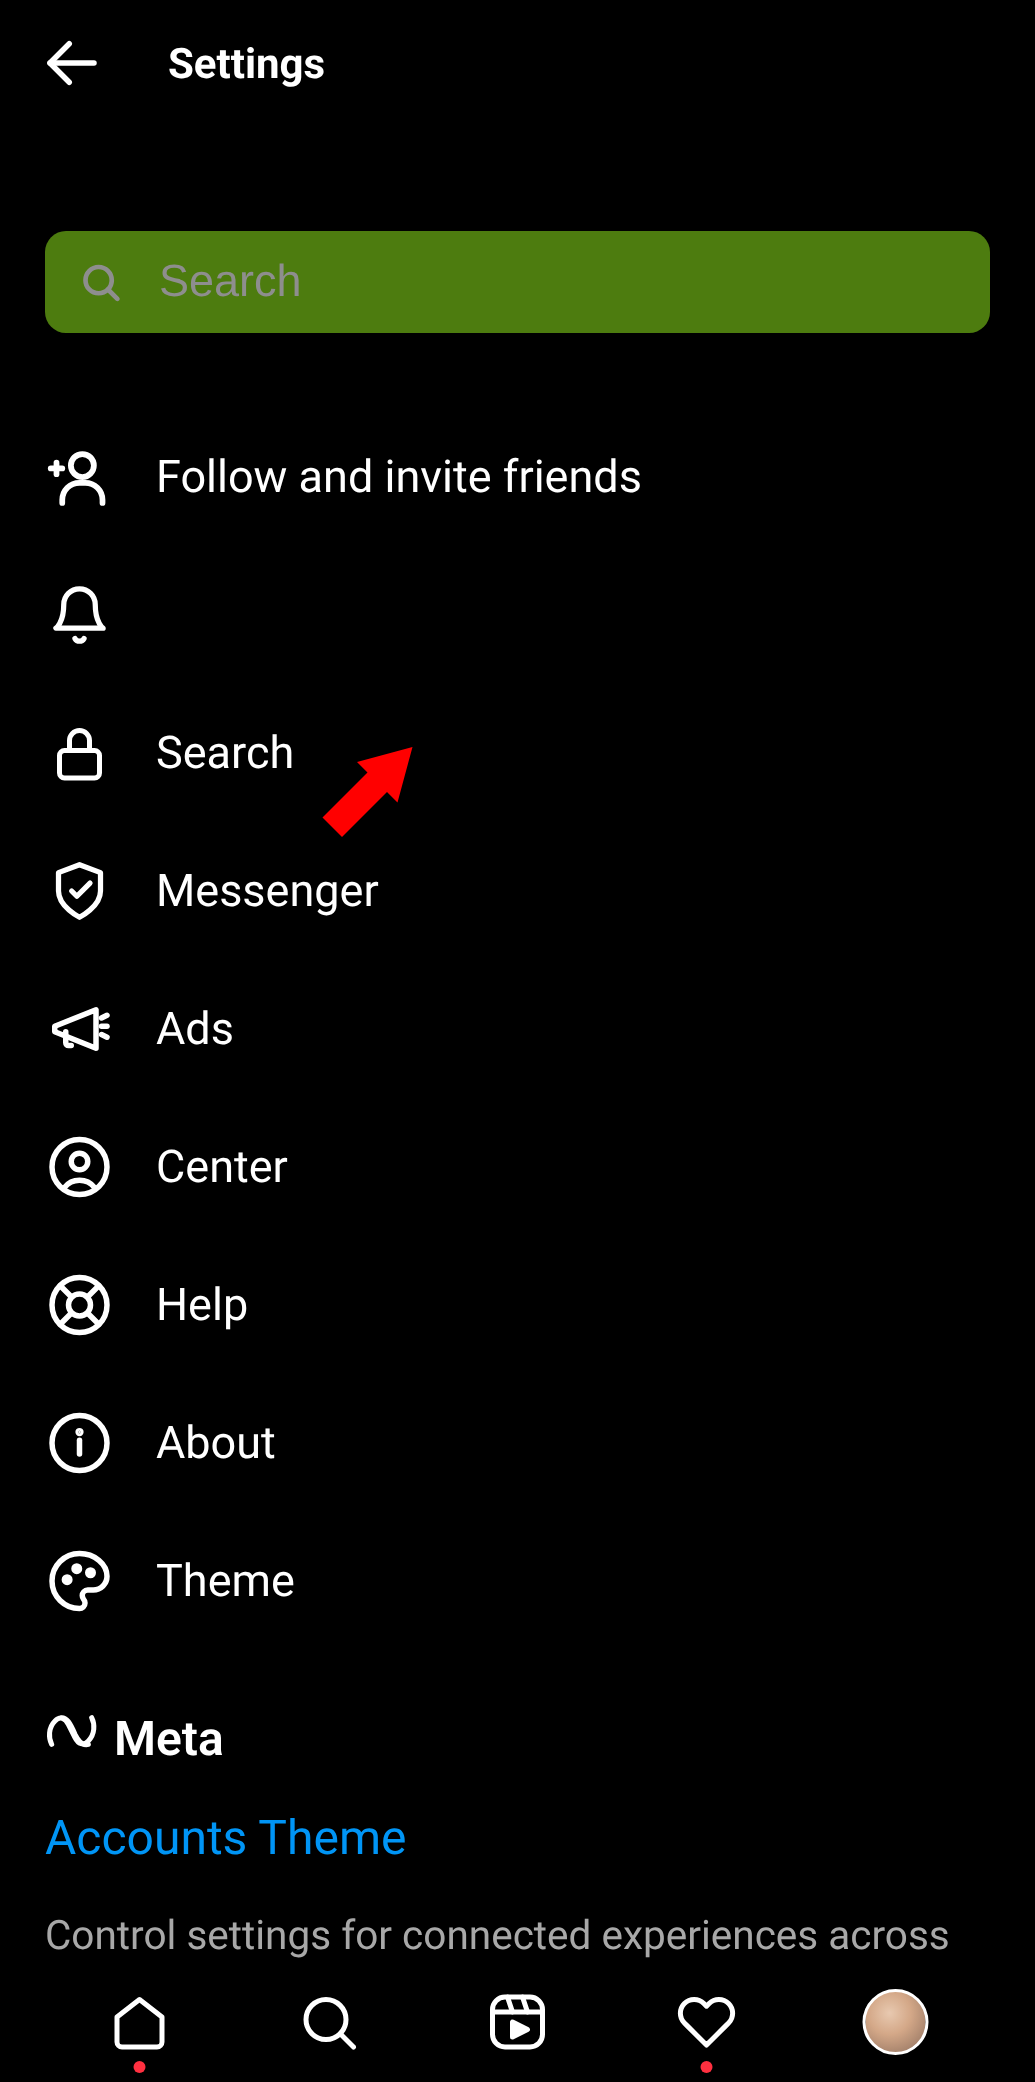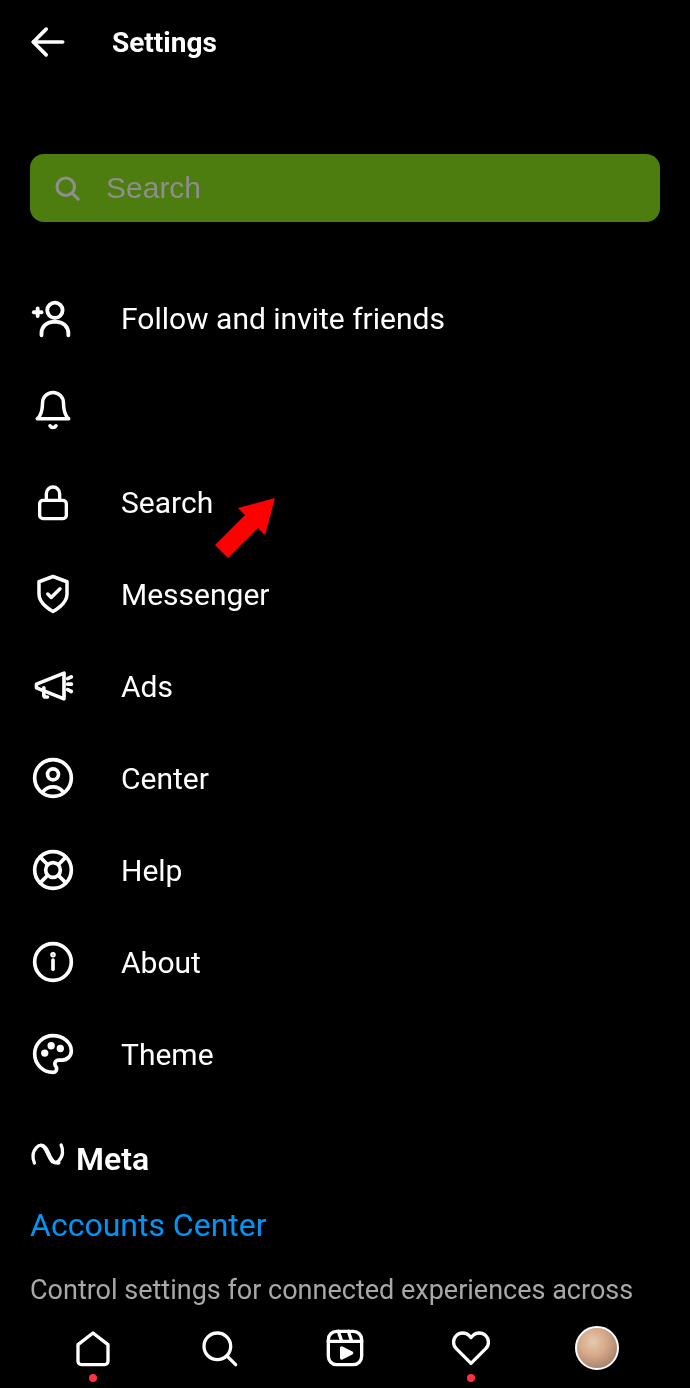--- a/index.html
+++ b/index.html
@@ -52,21 +52,21 @@
     }
     .search-bar input::placeholder {
       color: #8e8e8e;
     }
     .menu {
       padding: 50px 30px 0 30px;
     }
     .menu-item {
       display: flex;
       align-items: center;
-      gap: 45px;
+      gap: 28px;
       height: 92px;
       cursor: pointer;
       position: relative;
     }
     .menu-icon {
       width: 46px;
       height: 46px;
       flex-shrink: 0;
       display: flex;
       align-items: center;
@@ -275,21 +275,21 @@
 </div>
 
 <div class="meta-section">
   <div class="meta-brand">
     <svg width="40" height="28" viewBox="0 0 36 24" fill="none">
       <path d="M4 20c-2-4-2-10 2-14 3-3 6-2 8 2l4 8c2 4 5 5 8 2 4-4 4-10 2-14" stroke="#fff" stroke-width="3" stroke-linecap="round" fill="none"></path>
       <path d="M10 4c3 0 5 3 8 10 2 4 5 7 8 6" stroke="#fff" stroke-width="3" stroke-linecap="round" fill="none"></path>
     </svg>
     <span class="meta-text">Meta</span>
   </div>
-  <div class="accounts-link">Accounts Center</div>
+  <div class="accounts-link">Accounts Theme</div>
   <div class="meta-desc">Control settings for connected experiences across Instagram, the Facebook app and Messenger,</div>
 </div>
 
 <div class="arrow-annotation">
   <svg width="70" height="70" viewBox="0 0 70 70">
     <polygon points="5,55 35,25 28,18 65,8 55,45 48,38 18,68" fill="#ff0000"></polygon>
   </svg>
 </div>
 
 <div class="bottom-nav">

